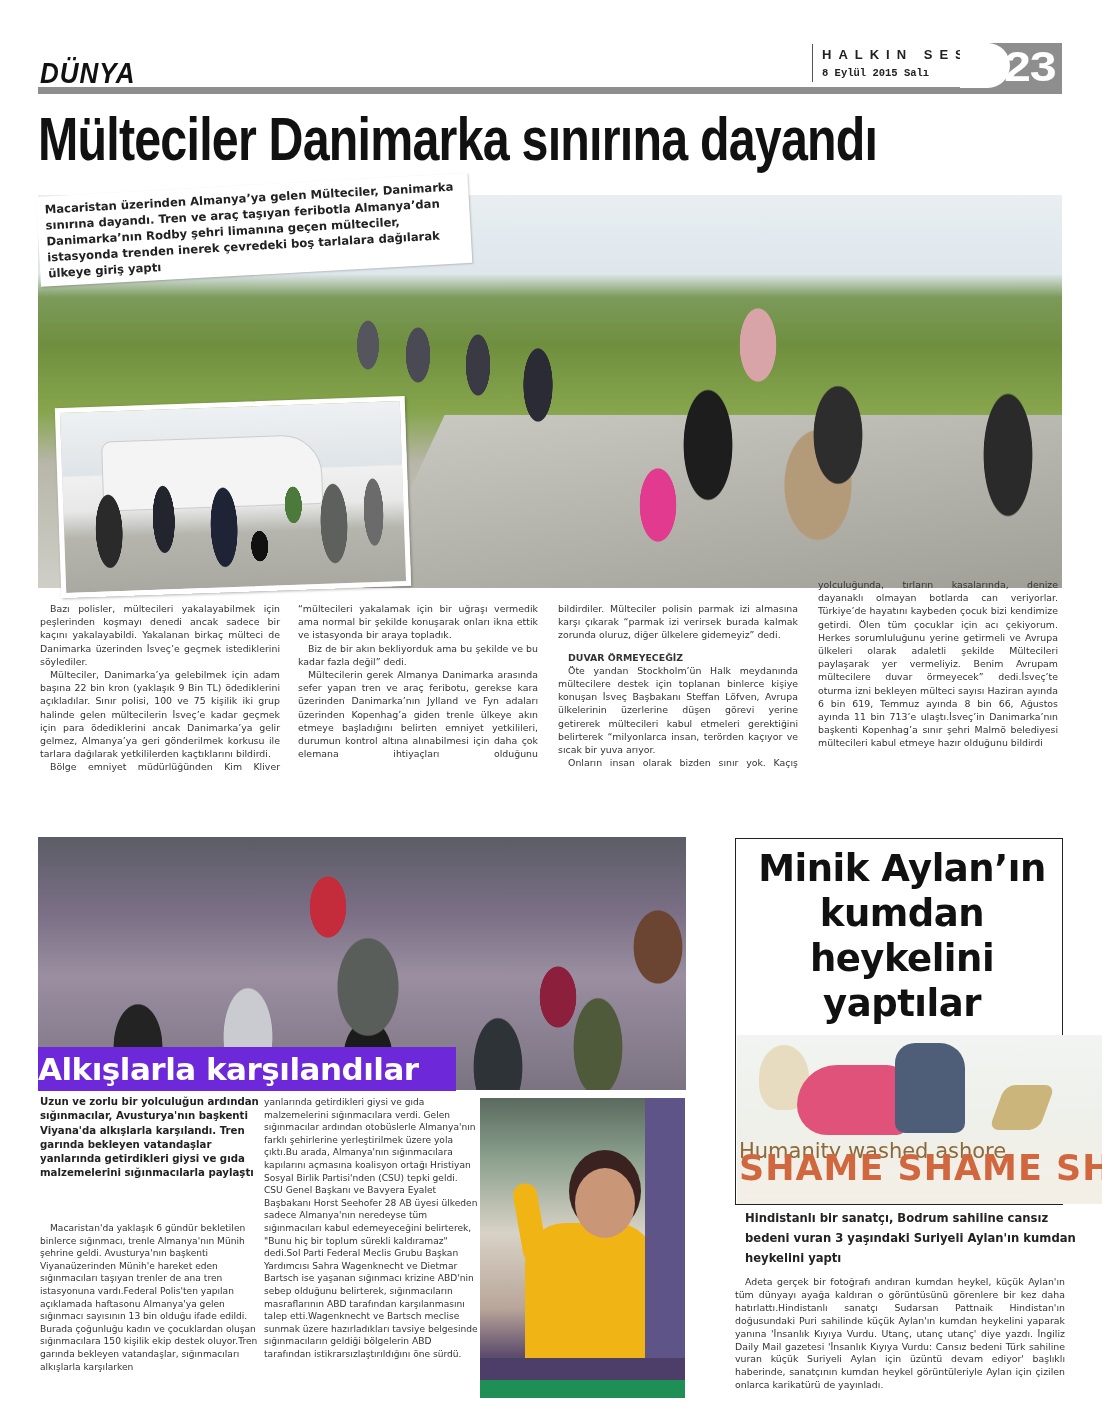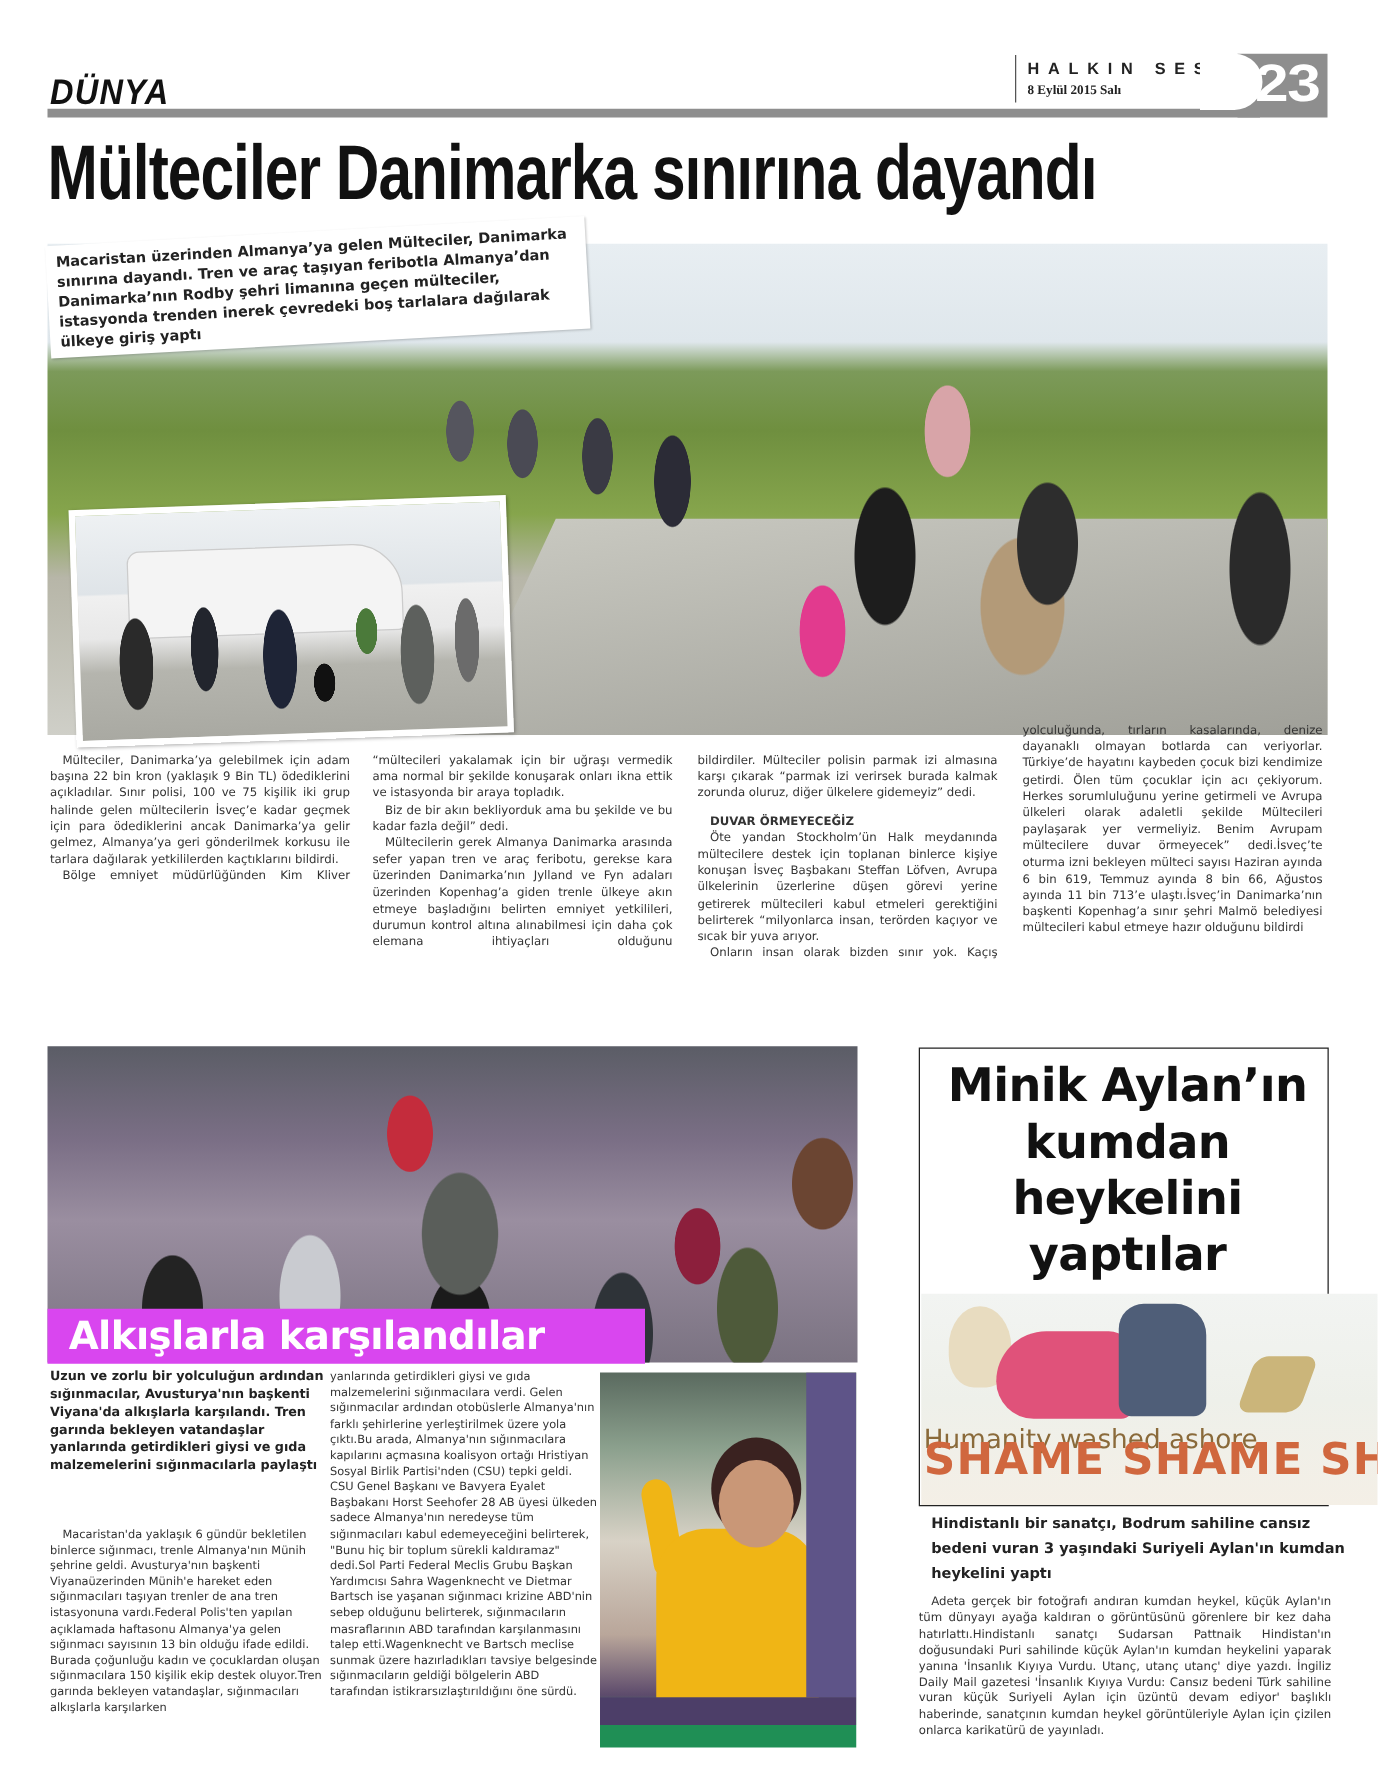--- a/index.html
+++ b/index.html
@@ -15,21 +15,21 @@
     }
     .header-bar { position: absolute; left: 38px; top: 87px; width: 970px; height: 7px; background: #8e8e8e; }
     .masthead-divider { position: absolute; left: 812px; top: 44px; width: 1px; height: 38px; background: #555; }
     .masthead-name {
       position: absolute; left: 822px; top: 47px;
       font-family: "Liberation Sans", sans-serif; font-weight: 700; font-size: 13px;
       letter-spacing: 7px; color: #222;
     }
     .masthead-date {
       position: absolute; left: 822px; top: 67px;
-      font-family: Liberation Serif, serif; font-weight: 700; font-size: 10.5px; color: #222; text-align: right;
+      font-family: Liberation Mono, monospace; font-weight: 700; font-size: 10.5px; color: #222; text-align: right;
     }
     .page-num-box {
     position: absolute; left: 990px; top: 43px; width: 72px; height: 51px; background: #8e8e8e;
     }
     .page-num-curve {
       position: absolute; left: 960px; top: 43px; width: 50px; height: 45px;
       background: #fff; border-radius: 0 30px 30px 0;
     }
     .page-num {
       position: absolute; left: 1004px; top: 44px;
@@ -115,23 +115,23 @@
         radial-gradient(ellipse 40px 70px at 100px 210px, #232323 60%, transparent 62%),
         radial-gradient(ellipse 40px 60px at 330px 220px, #1b1b1b 60%, transparent 62%),
         radial-gradient(ellipse 30px 50px at 520px 160px, #8c1f3c 60%, transparent 62%),
         radial-gradient(ellipse 40px 80px at 560px 210px, #4e5a3a 60%, transparent 62%),
         radial-gradient(ellipse 40px 80px at 460px 230px, #2e3338 60%, transparent 62%),
         radial-gradient(ellipse 30px 50px at 290px 70px, #c42c3c 60%, transparent 62%),
         radial-gradient(ellipse 40px 60px at 620px 110px, #6b4532 60%, transparent 62%),
         linear-gradient(180deg, #5b5d66 0%, #7b6f86 30%, #9a8ea0 55%, #7b7382 100%);
     }
     .alkis-title {
-      position: absolute; left: 38px; top: 1047px; width: 478px; height: 44px; background: #d946ef;
+      position: absolute; left: 38px; top: 1047px; width: 418px; height: 44px; background: #6d28d9;
       color: #fff; font-family: "DejaVu Sans", sans-serif; font-weight: 700; font-size: 31px;
-      line-height: 44px; padding-left: 17px; white-space: nowrap; letter-spacing: -0.5px;
+      line-height: 44px; padding-left: 0; white-space: nowrap; letter-spacing: -0.5px;
     }
     .alkis-lead {
       position: absolute; left: 40px; top: 1095px; width: 220px;
       font-family: "DejaVu Sans", sans-serif; font-weight: 700; font-size: 10.2px; line-height: 14.3px; color: #222;
     }
     .alkis-col1 {
       position: absolute; left: 40px; top: 1222px; width: 222px;
       font-family: "DejaVu Sans", sans-serif; font-size: 9.1px; line-height: 12.6px; color: #333;
     }
     .alkis-col1 p { text-indent: 10px; }
@@ -208,20 +208,21 @@
   <div class="road"></div>
   <div class="crowd"></div>
 </div>
 <div class="inset-photo">
   <div class="train"></div>
   <div class="people"></div>
 </div>
 <div class="caption-box">Macaristan üzerinden Almanya’ya gelen Mülteciler, Danimarka sınırına dayandı. Tren ve araç taşıyan feribotla Almanya’dan Danimarka’nın Rodby şehri limanına geçen mülteciler, istasyonda trenden inerek çevredeki boş tarlalara dağılarak ülkeye giriş yaptı</div>
 
 <div class="col col1">
+  <p>Bazı polisler, mültecileri yakalayabilmek için peşlerinden koşmayı denedi ancak sadece bir kaçını yakalayabildi. Yakalanan birkaç mülteci de Danimarka üzerinden İsveç’e geçmek istediklerini söylediler.</p>
   <p>Mülteciler, Danimarka’ya gelebilmek için adam başına 22 bin kron (yaklaşık 9 Bin TL) ödediklerini açıkladılar. Sınır polisi, 100 ve 75 kişilik iki grup halinde gelen mültecilerin İsveç’e kadar geçmek için para ödediklerini ancak Danimarka’ya gelir gelmez, Almanya’ya geri gönderilmek korkusu ile tarlara dağılarak yetkililerden kaçtıklarını bildirdi.</p>
   <p style="text-align-last: justify;">Bölge emniyet müdürlüğünden Kim Kliver</p>
 </div>
 <div class="col col2">
   <p class="first">“mültecileri yakalamak için bir uğraşı vermedik ama normal bir şekilde konuşarak onları ikna ettik ve istasyonda bir araya topladık.</p>
   <p>Biz de bir akın bekliyorduk ama bu şekilde ve bu kadar fazla değil” dedi.</p>
   <p style="text-align-last: justify;">Mültecilerin gerek Almanya Danimarka arasında sefer yapan tren ve araç feribotu, gerekse kara üzerinden Danimarka’nın Jylland ve Fyn adaları üzerinden Kopenhag’a giden trenle ülkeye akın etmeye başladığını belirten emniyet yetkilileri, durumun kontrol altına alınabilmesi için daha çok elemana ihtiyaçları olduğunu</p>
 </div>
 <div class="col col3">
   <p class="first">bildirdiler. Mülteciler polisin parmak izi almasına karşı çıkarak “parmak izi verirsek burada kalmak zorunda oluruz, diğer ülkelere gidemeyiz” dedi.</p>

